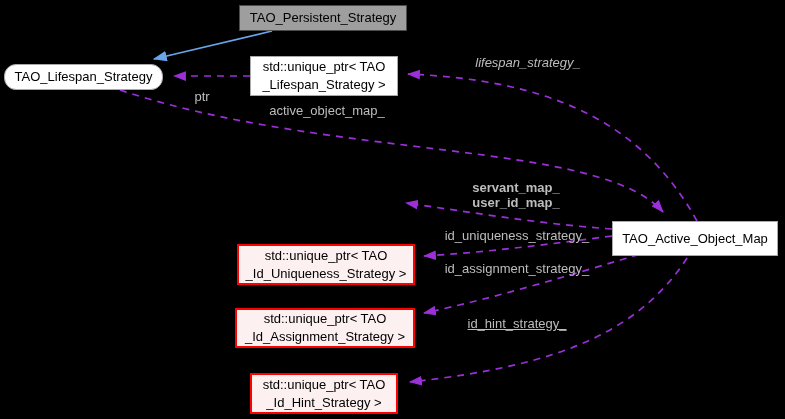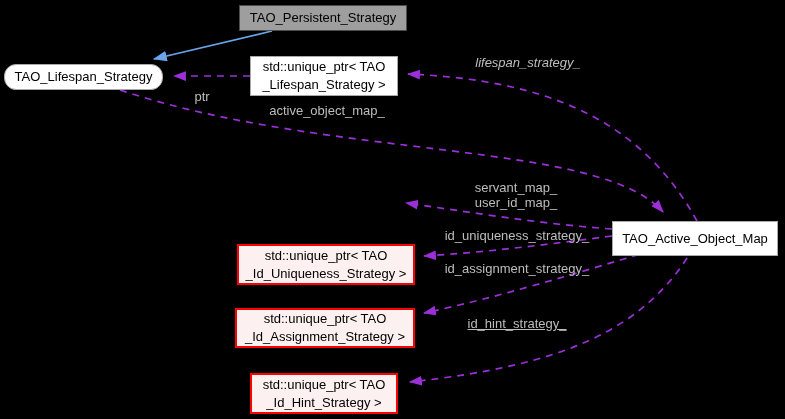--- a/index.html
+++ b/index.html
@@ -105,21 +105,21 @@
 _Id_Hint_Strategy &gt;</div>
 
   <div class="node node-plain" style="left:612px; top:221px; width:166px; height:35px;">TAO_Active_Object_Map</div>
 
   <div class="edge-label" style="left:202px; top:59px;margin-top:30px;">ptr</div>
 
   <div class="edge-label" style="left:528px; top:55px;font-style:italic;">lifespan_strategy_</div>
 
   <div class="edge-label" style="left:327px; top:103px;text-align:right;">active_object_map_</div>
 
-  <div class="edge-label" style="left:516px; top:180px;">servant_map_
+  <div class="edge-label" style="left:516px; top:180px;font-weight:bold;">servant_map_
 user_id_map_</div>
 
   <div class="edge-label" style="left:517px; top:228px;">id_uniqueness_strategy_</div>
 
   <div class="edge-label" style="left:517px; top:261px;">id_assignment_strategy_</div>
 
   <div class="edge-label" style="left:517px; top:316px;text-decoration:underline;">id_hint_strategy_</div>
 
 </div>
 

